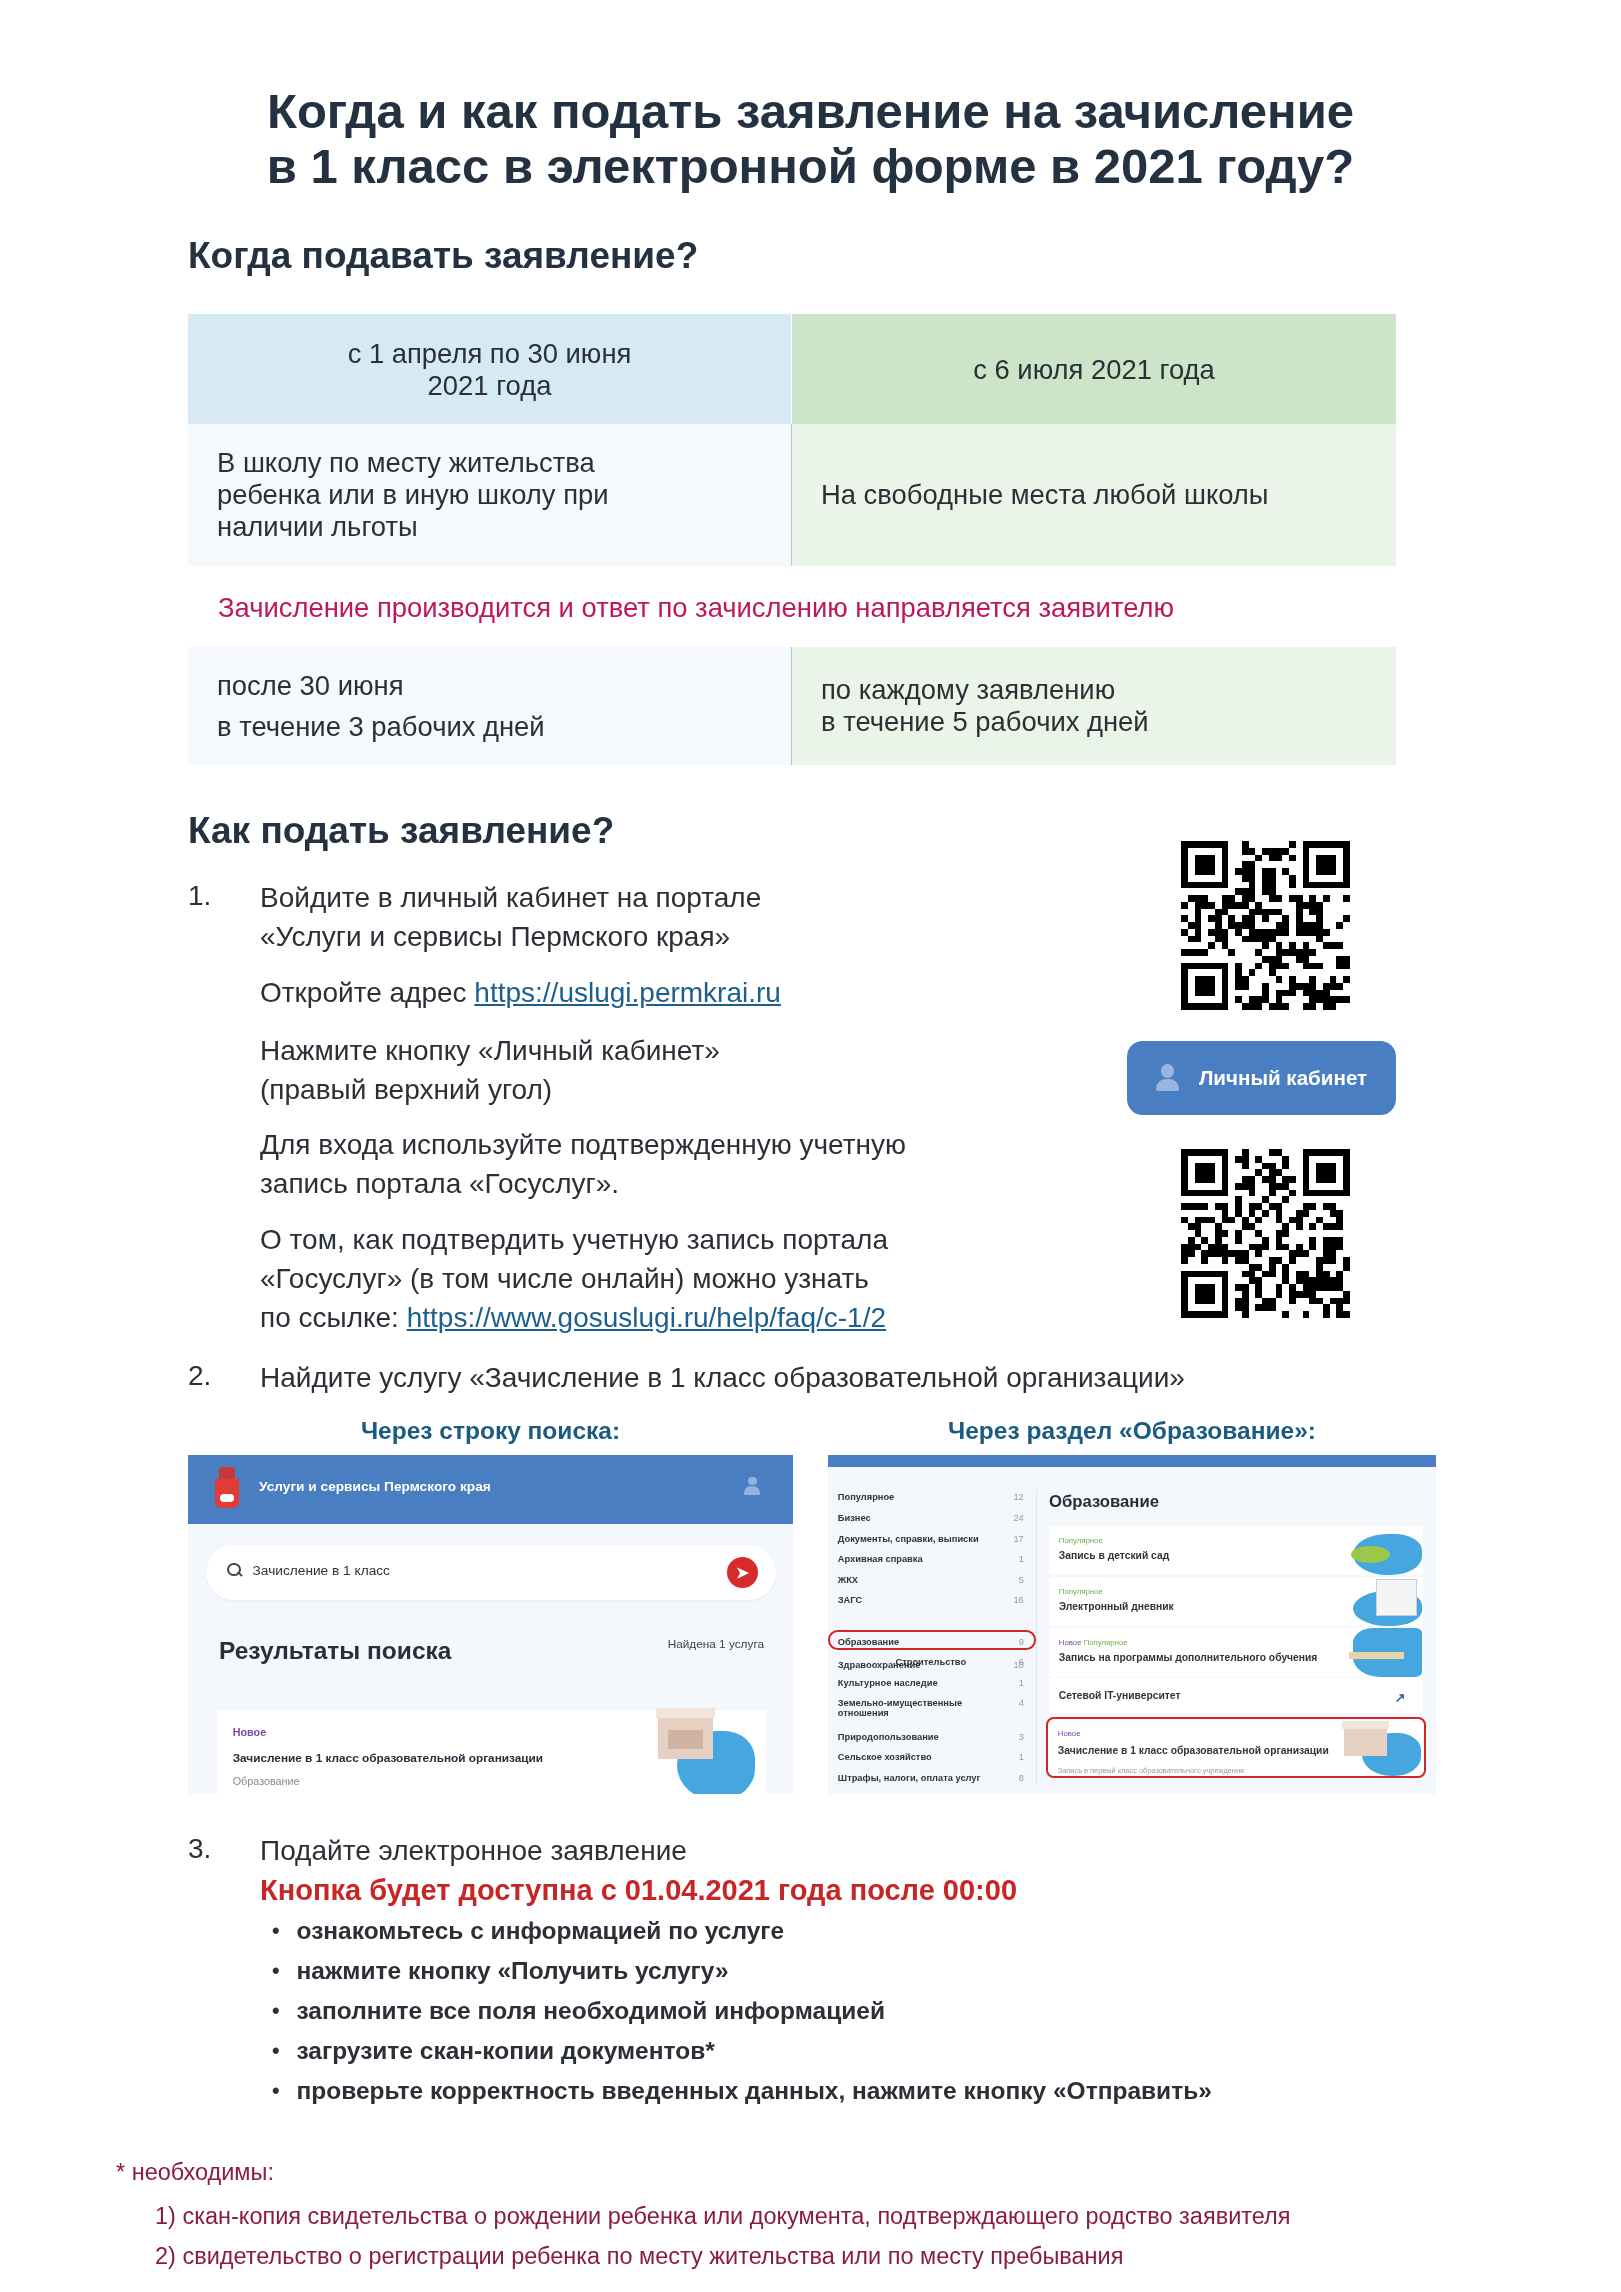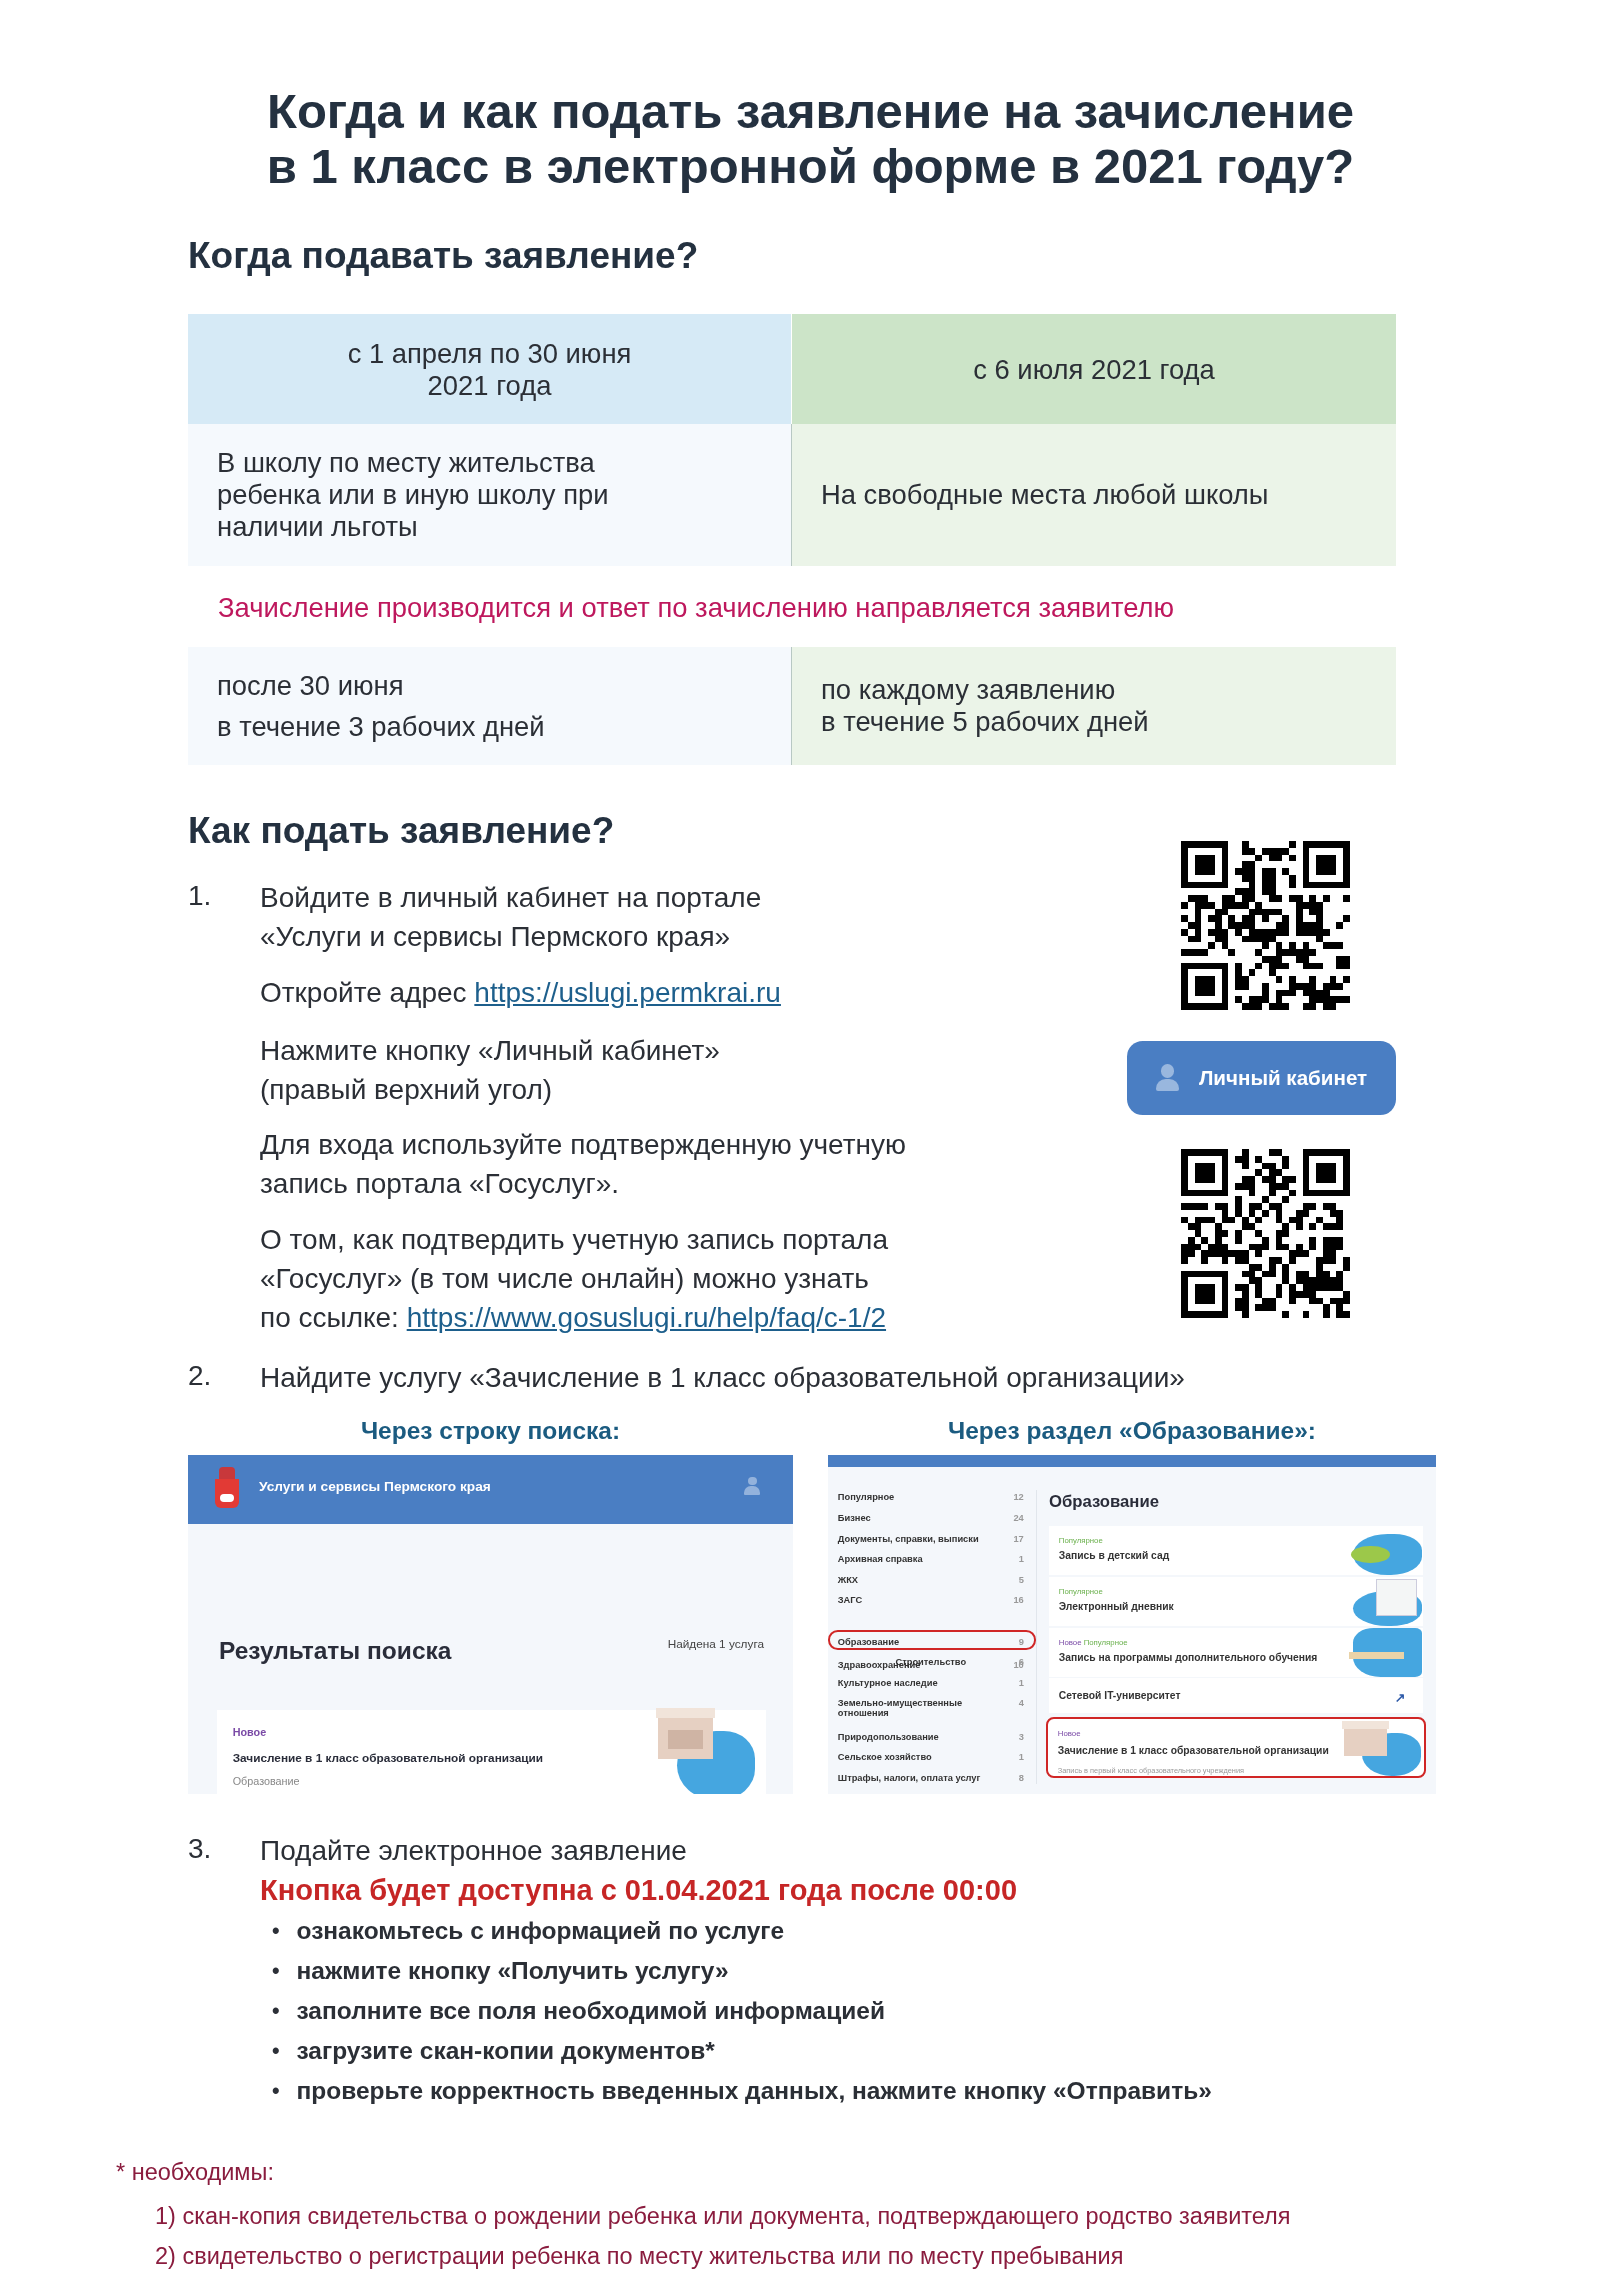--- a/index.html
+++ b/index.html
@@ -71,21 +71,21 @@
   .ill-blob { position: absolute; background: #45a6e0; border-radius: 50% 40% 45% 50%; }
   .ill-bld { position: absolute; background: #e6d0c2; }
   .ill-bld2 { position: absolute; background: #cfb4a4; }
   .ill-roof { position: absolute; background: #f1e4da; }
 
   
   .shot2 { left: 828px; top: 1455px; width: 608px; height: 339px; background: #f4f7fb; overflow: hidden; }
   .s2-topbar { position: absolute; left: 0; top: 0; width: 100%; height: 11.8px; background: #4a7ec3; }
   .s2-side { position: absolute; left: 0; top: 13.7px; width: 201px; height: 325px; }
   .s2-item { position: absolute; left: 9.8px; width: 186px; font-size: 9.3px; font-weight: bold; color: #333; }
-  .s2-item .cnt { position: absolute; right: 0; top: 0; color: #999; font-weight: bold; }
+  .s2-item .cnt { position: absolute; right: 0; top: 0; color: #999; font-weight: normal; }
   .s2-sel { position: absolute; left: 0; top: 175px; width: 208px; height: 19.6px; border: 2.5px solid #d02626; border-radius: 9.8px; }
   .s2-vline { position: absolute; left: 208px; top: 35px; width: 1px; height: 294px; background: #e1e6ec; }
   .s2-h { position: absolute; left: 221px; top: 37px; font-size: 16.7px; font-weight: bold; color: #2a2d3a; }
   .s2-card { position: absolute; left: 221px; width: 374px; background: #fff; }
   .s2-tag { position: absolute; left: 9.8px; top: 9.8px; font-size: 7.8px; }
   .s2-tag .pop { color: #6ab04c; }
   .s2-tag .new { color: #7a4aa6; }
   .s2-name { position: absolute; left: 9.8px; font-size: 10.3px; font-weight: bold; color: #333; }
   .s2-desc { position: absolute; left: 9.8px; top: 47px; font-size: 7.4px; color: #999; }
   .s2-arrow { position: absolute; right: 17.6px; top: 11.8px; font-size: 12.7px; color: #2b58a8; font-weight: bold; }
@@ -633,20 +633,25 @@
 <div class="abs shot1">
   <div class="s1-header">
     <div class="s1-crest">
         <div class="crown"></div>
         <div class="shield"></div>
         <div class="bear"></div>
       </div>
     <div class="s1-title">Услуги и сервисы Пермского края</div>
     <div class="s1-user"></div>
   </div>
+  <div class="s1-search">
+    <span class="s1-mag"></span>
+    <span class="s1-query">Зачисление в 1 класс</span>
+    <span class="s1-go">➤</span>
+  </div>
   <div class="s1-results">Результаты поиска</div>
   <div class="s1-found">Найдена 1 услуга</div>
   <div class="s1-card">
     <div class="s1-new">Новое</div>
     <div class="s1-name">Зачисление в 1 класс образовательной организации</div>
     <div class="s1-cat">Образование</div>
     <div class="illus" style="left:431px;top:-7.8px;width:108px;height:98px;">
       <div class="ill-blob" style="left:29px;top:29px;width:78px;height:69px;"></div>
       <div class="ill-bld" style="left:9.8px;top:13.7px;width:55px;height:43px;"></div>
       <div class="ill-roof" style="left:7.8px;top:5.9px;width:59px;height:9.8px;"></div>

